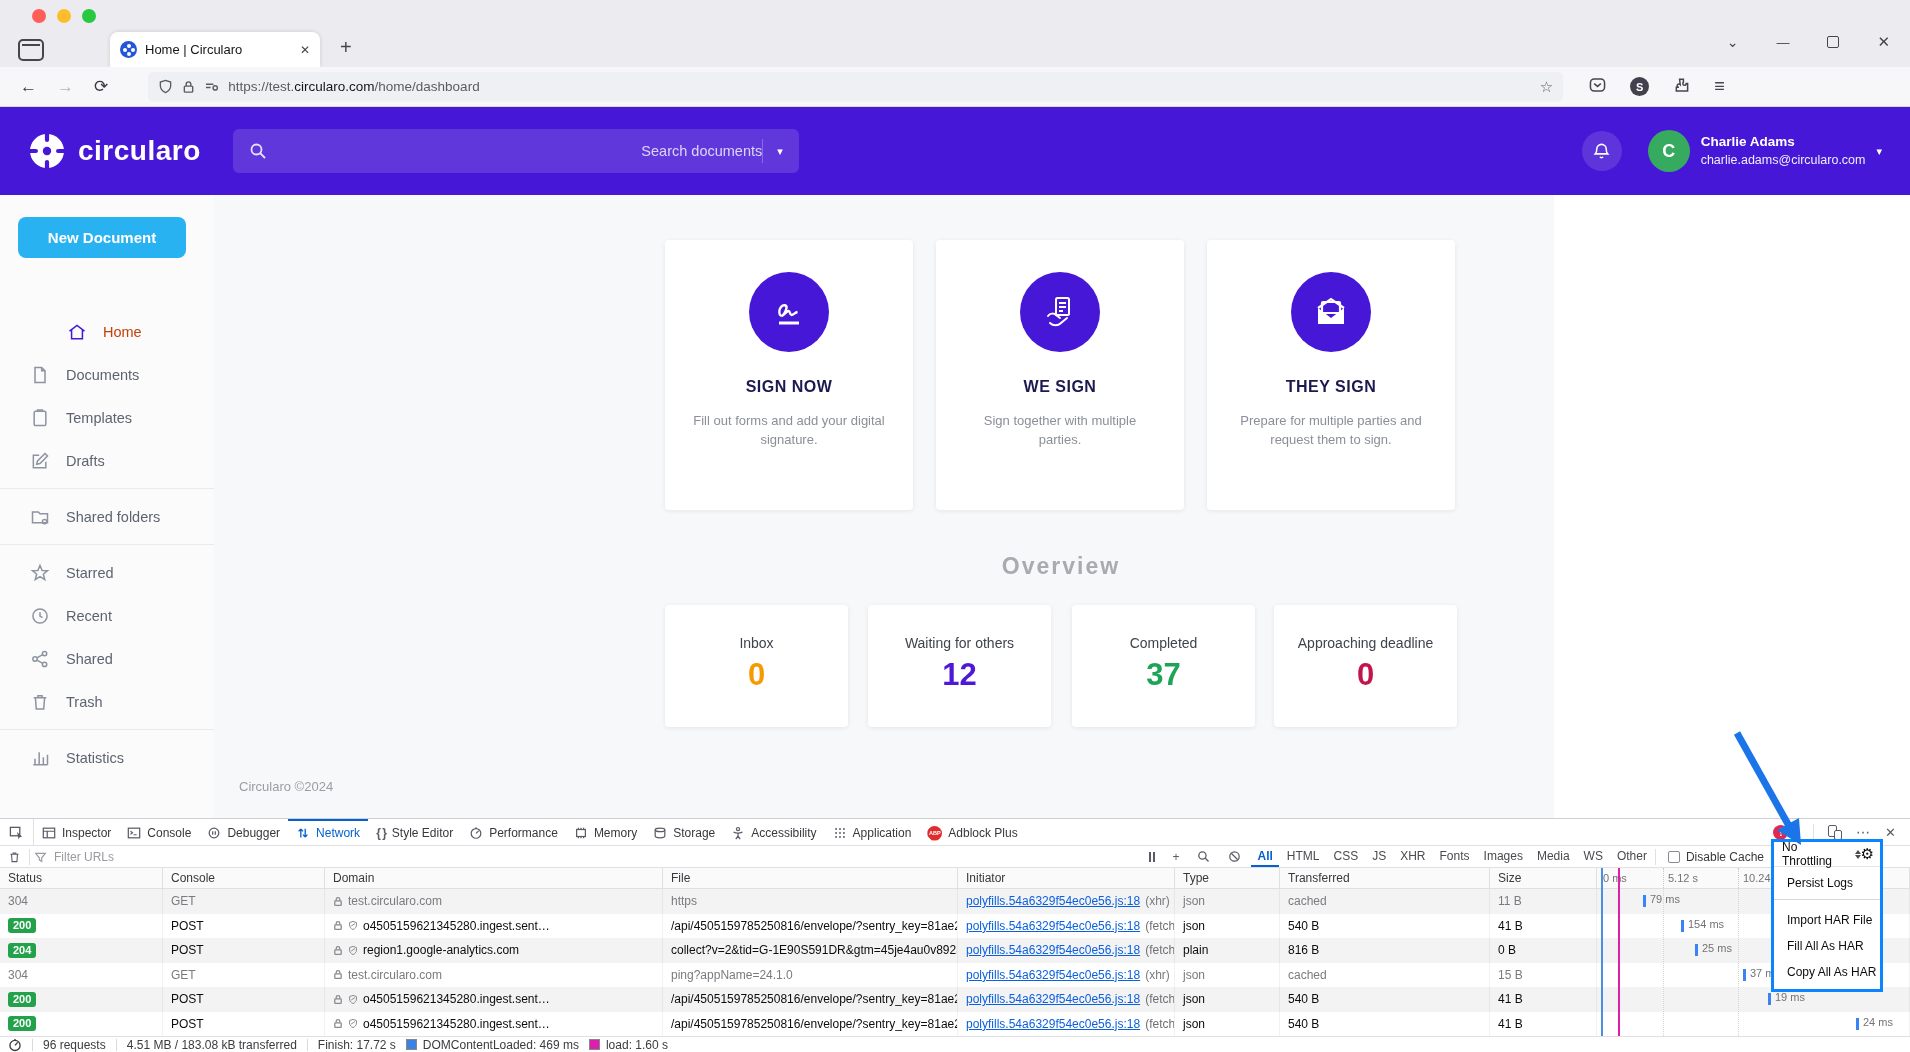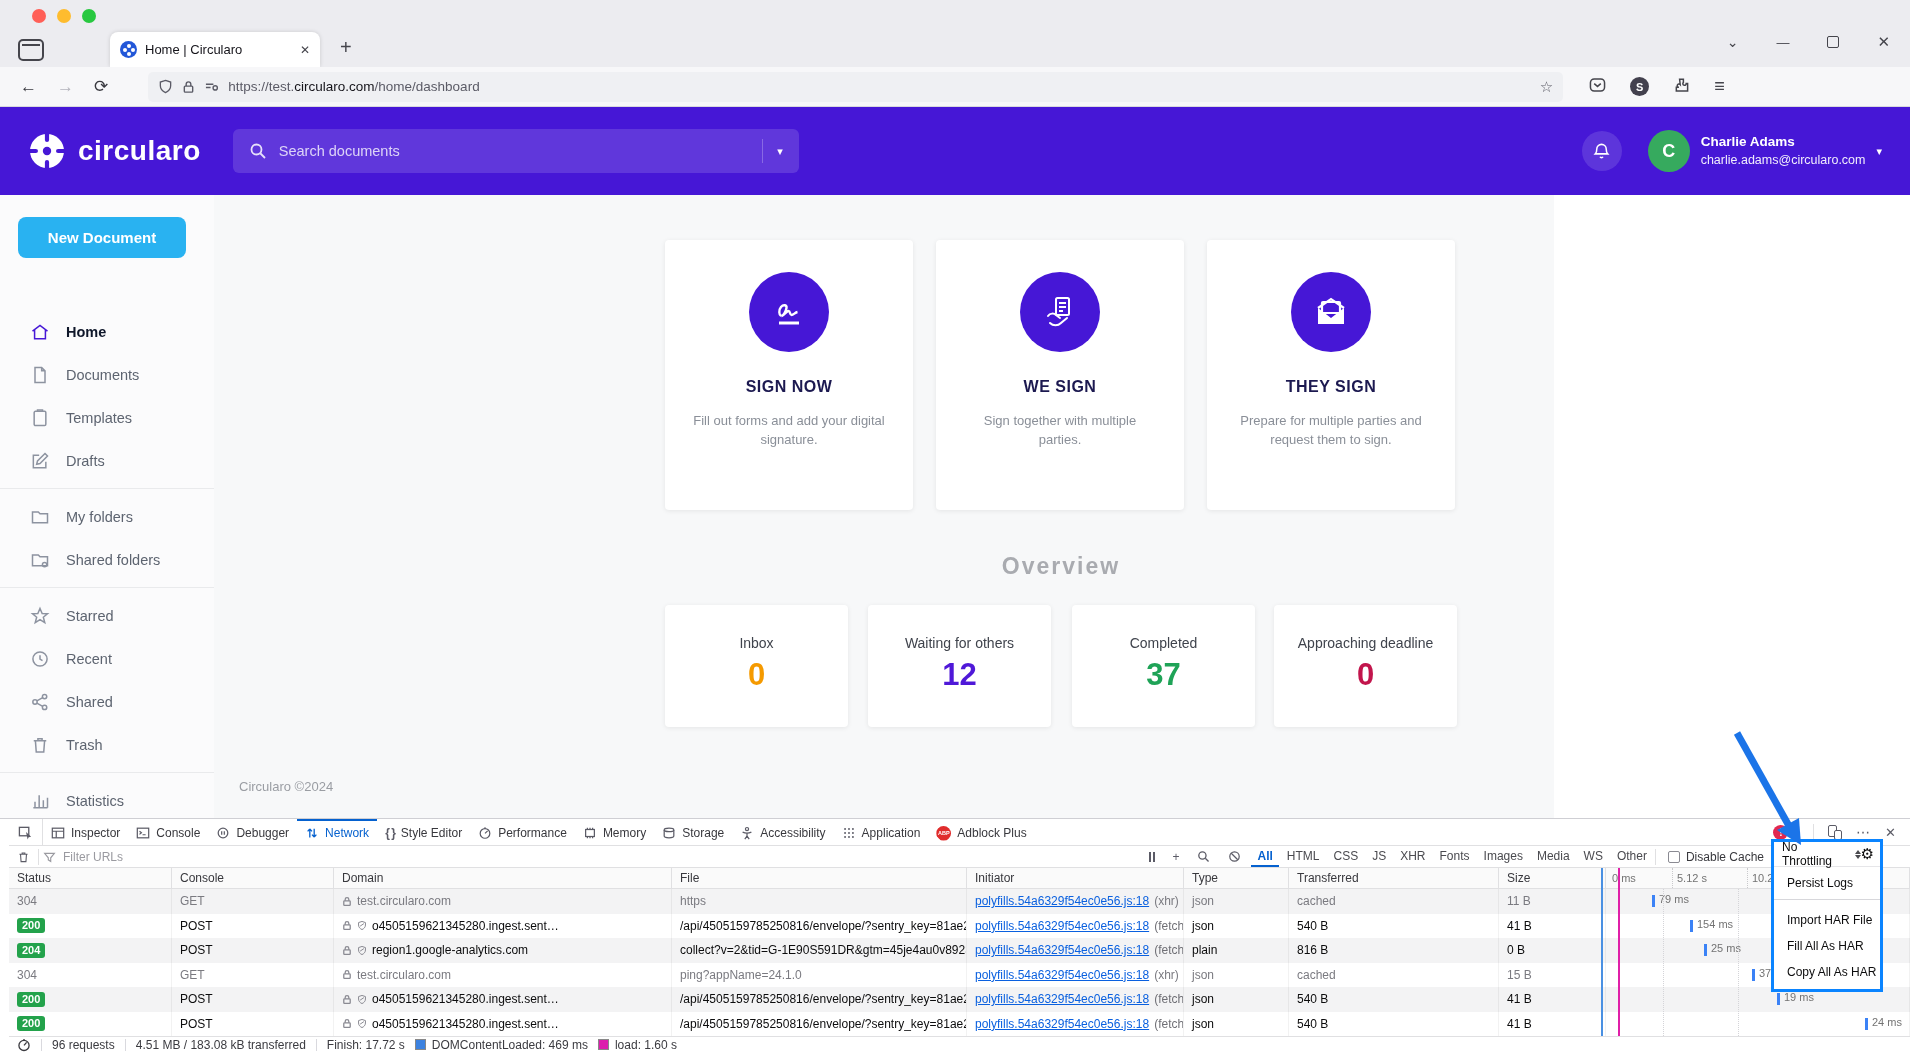--- a/index.html
+++ b/index.html
@@ -35,56 +35,56 @@
   .bookmark-star { font-size:15px; color:#5b5b66; }
   .navright { display:flex; align-items:center; gap:24px; margin-left:26px; color:#45454c; }
   .sbadge { width:19px; height:19px; border-radius:50%; background:#43414e; color:#fff; font-size:11px; font-weight:bold; display:flex; align-items:center; justify-content:center; }
   .hamb { font-size:18px; }
 
   
   .app-header { position:absolute; left:0; top:107px; width:1910px; height:88px; background:#4617d6; display:flex; align-items:center; }
   .logo { display:flex; align-items:center; gap:10px; margin-left:26px; }
   .logo-text { color:#fff; font-size:28px; font-weight:bold; letter-spacing:.5px; }
   .searchbar { margin-left:32px; width:566px; height:44px; background:rgba(255,255,255,.14); border-radius:6px; display:flex; align-items:center; padding:0 16px; }
-  .searchbar .ph { color:rgba(255,255,255,.78); font-size:14.5px; margin-left:12px; flex:1; }
+  .searchbar .ph { color:rgba(255,255,255,.78); font-size:14.5px; margin-left:12px; flex:1;text-align:right; }
   .searchbar .sep { width:1px; height:24px; background:rgba(255,255,255,.25); margin-right:14px; }
   .searchbar .caret, .user .caret { color:#fff; font-size:11px; }
   .hdr-right { margin-left:auto; display:flex; align-items:center; margin-right:28px; gap:26px; }
   .bellwrap { width:40px; height:40px; border-radius:50%; background:rgba(255,255,255,.13); display:flex; align-items:center; justify-content:center; }
   .user { display:flex; align-items:center; gap:11px; }
   .avatar { width:42px; height:42px; border-radius:50%; background:#36aa5e; color:#fff; font-size:18px; font-weight:bold; display:flex; align-items:center; justify-content:center; }
   .uname { color:#fff; font-size:13.5px; font-weight:bold; line-height:1.35; }
   .umail { color:rgba(255,255,255,.92); font-size:12.5px; font-weight:normal; }
 
   
   .app-body { position:absolute; left:0; top:195px; width:1554px; height:623px; background:#f7f8f9; overflow:hidden; }
   .sidebar { position:absolute; left:0; top:0; width:214px; height:623px; background:#fbfbfc; }
   .newdoc { margin:22px 0 0 18px; width:168px; height:41px; background:#29b2f1; border:none; border-radius:8px; color:#fff; font-size:15px; font-weight:bold; font-family:inherit; }
   .snav { margin-top:52px; }
   .sitem { display:flex; align-items:center; gap:16px; padding:0 0 0 30px; height:43px; color:#5d6470; font-size:14.5px; }
   .sitem svg { color:#8d93a0; }
-  .sitem.active { color:#0f172a; font-weight:bold; }
+  .sitem.active { color:#c2410c; font-weight:normal;margin-left:37px; }
   .sitem.active svg { color:#4617d6; }
   .sdiv { height:1px; background:#e9eaec; margin:6px 0 6px 0; }
 
   .main { position:absolute; left:214px; top:0; width:1696px; height:623px; }
   .acard { position:absolute; top:45px; width:248px; height:270px; background:#fff; border-radius:4px; box-shadow:0 1px 5px rgba(0,0,0,.08); text-align:center; }
   .acard .circ { width:80px; height:80px; border-radius:50%; background:#4617d6; margin:32px auto 0; display:flex; align-items:center; justify-content:center; }
   .acard h2 { margin-top:26px; font-size:16px; color:#1c1950; letter-spacing:.5px; }
   .acard p { margin:16px 28px 0; font-size:13px; color:#8a8f98; line-height:1.45; }
   .ovh { position:absolute; top:358px; left:451px; width:792px; text-align:center; font-size:23px; font-weight:bold; color:#a9abb0; letter-spacing:2px; }
   .ocard { position:absolute; top:410px; width:183px; height:122px; background:#fff; border-radius:4px; box-shadow:0 1px 5px rgba(0,0,0,.08); text-align:center; }
   .ocard .lbl { margin-top:30px; font-size:14px; color:#3f434c; }
   .ocard .val { margin-top:6px; font-size:31px; font-weight:bold; }
   .v-orange{color:#f59a00}.v-purple{color:#4f18d8}.v-green{color:#1fa357}.v-red{color:#c2154c}
   .copyright { position:absolute; left:25px; top:584px; font-size:13px; color:#9a9da3; }
   .helpbtn { position:absolute; right:30px; top:575px; width:24px; height:24px; border:1.5px solid #8d93a0; border-radius:50%; color:#8d93a0; font-size:13px; display:flex; align-items:center; justify-content:center; }
 
   
-  .devtools { position:absolute; left:0; top:818px; width:1910px; height:234px; background:#fff; border-top:1px solid #cfcfd4; font-size:12px; color:#0c0c0d;padding-left:9px; }
+  .devtools { position:absolute; left:0; top:818px; width:1910px; height:234px; background:#fff; border-top:1px solid #cfcfd4; font-size:12px; color:#0c0c0d; }
   .dt-tabs { height:27px; display:flex; align-items:stretch; border-bottom:1px solid #e0e0e2; background:#fff; }
   .dt-pick { display:flex; align-items:center; padding:0 9px; border-right:1px solid #e0e0e2; color:#5b5b66; }
   .dt-tab { display:flex; align-items:center; gap:6px; padding:0 8px; color:#38383d; border-top:2px solid transparent; }
   .dt-tab svg, .dt-tab .gicon { color:#5b5b66; }
   .dt-tab.active { color:#0561cf; border-top-color:#0561cf; }
   .dt-tab.active svg { color:#0561cf; }
   .braces { font-size:12px; font-weight:bold; letter-spacing:-1px; }
   .abp { width:15px; height:15px; background:#e02c2c; border-radius:50%; color:#fff; font-size:5.5px; font-weight:bold; display:flex; align-items:center; justify-content:center; clip-path:polygon(30% 0,70% 0,100% 30%,100% 70%,70% 100%,30% 100%,0 70%,0 30%); }
   .dt-tabs-right { margin-left:auto; display:flex; align-items:center; gap:14px; padding-right:14px; }
   .errbadge { display:flex; align-items:center; gap:4px; }
@@ -286,26 +286,20 @@
             <svg width="20" height="20" viewBox="0 0 24 24" fill="none" stroke="currentColor" stroke-width="1.8">
               <path d="M11 5H4v15h15v-7"></path>
               <path d="M18 3l3 3-9 9-4 1 1-4z"></path>
             </svg>
             <span>Drafts</span>
           </div>
         <div class="sdiv"></div>
         <div class="sitem">
             <svg width="20" height="20" viewBox="0 0 24 24" fill="none" stroke="currentColor" stroke-width="1.8">
               <path d="M3 6h7l2 2h9v11H3z"></path>
-            </svg>
-            <span>My folders</span>
-          </div>
-        <div class="sitem">
-            <svg width="20" height="20" viewBox="0 0 24 24" fill="none" stroke="currentColor" stroke-width="1.8">
-              <path d="M3 6h7l2 2h9v11H3z"></path>
               <circle cx="17.5" cy="17.5" r="2.6"></circle>
             </svg>
             <span>Shared folders</span>
           </div>
         <div class="sdiv"></div>
         <div class="sitem">
             <svg width="20" height="20" viewBox="0 0 24 24" fill="none" stroke="currentColor" stroke-width="1.8">
               <polygon points="12 3 14.6 9 21 9.3 16 13.4 17.7 20 12 16.3 6.3 20 8 13.4 3 9.3 9.4 9"></polygon>
             </svg>
             <span>Starred</span>

